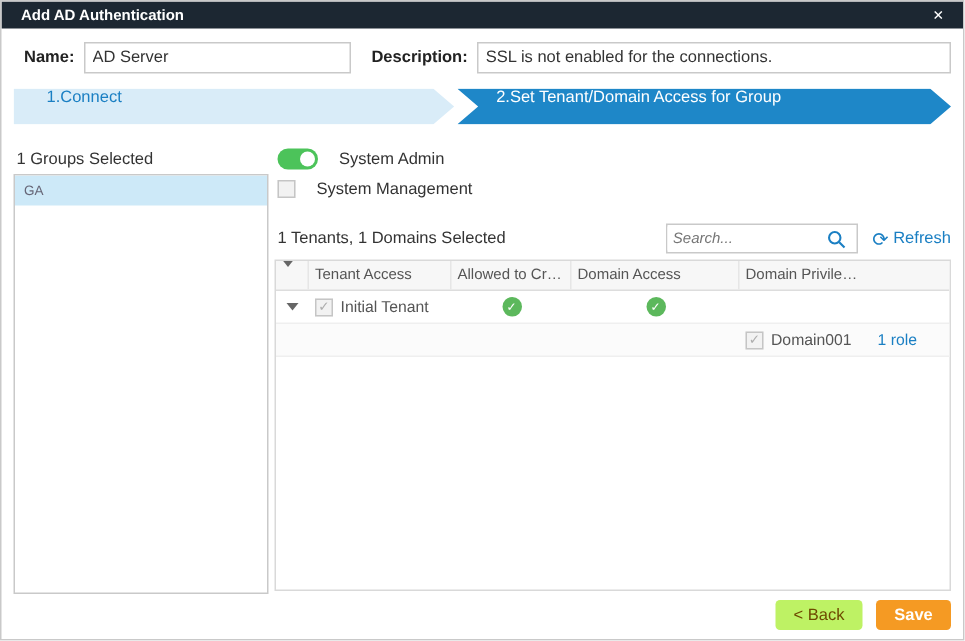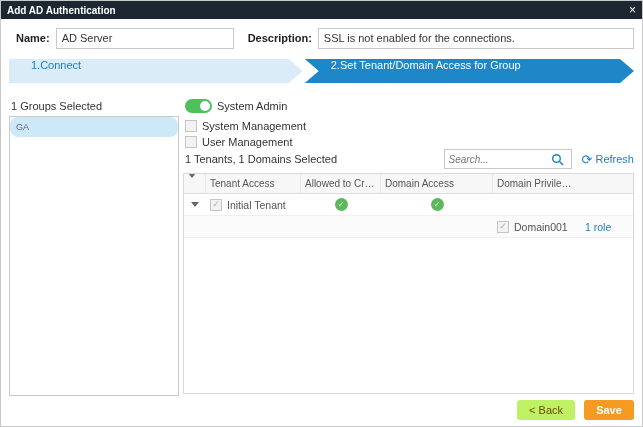--- a/index.html
+++ b/index.html
@@ -5,21 +5,21 @@
   * { margin: 0; padding: 0; box-sizing: border-box; }
   html, body { background: #e9e9e9; font-family: "Liberation Sans", sans-serif; }
   .dialog {
     position: relative; width: 643px; height: 427px;
     background: #fff; border: 1px solid #c9c9c9; overflow: hidden;
   }
   
   .titlebar {
     position: absolute; top: 0; left: 0; right: 0; height: 18px;
     background: #1c2732; color: #fff; display: flex; align-items: center;
-    justify-content: space-between; padding: 0 6px; font-size: 10px; font-weight: bold;
+    justify-content: space-between; padding: 0 13px; font-size: 10px; font-weight: bold;
   }
   .titlebar .close { font-weight: normal; font-size: 12px; cursor: pointer; line-height: 1; }
   
   .form-row {
     position: absolute; top: 26px; left: 8px; right: 8px; height: 22px;
     display: flex; align-items: center; margin-left: 7px;
   }
   .form-row label { font-size: 11px; font-weight: bold; color: #222; margin-right: 6px; white-space: nowrap; }
   .form-row input {
     height: 21px; border: 1px solid #c9c9c9; font-size: 11px; padding: 2px 5px;
@@ -40,24 +40,24 @@
     clip-path: polygon(0 0, calc(100% - 14px) 0, 100% 50%, calc(100% - 14px) 100%, 0 100%, 14px 50%);
   }
   
   .groups-label { position: absolute; top: 99px; left: 10px; font-size: 11px; color: #333; }
   .group-list {
     position: absolute; top: 115px; left: 8px; width: 170px; height: 280px;
     border: 1px solid #c9c9c9; background: #fff; overflow: hidden;
   }
   .group-item {
     height: 20px; line-height: 20px; background: #cde9f8; font-size: 9px;
-    color: #667; padding-left: 6px; cursor: pointer; border-radius: 8px;
-  }
-  
-  .perm-row { position: absolute; left: 184px; display: flex; align-items: center; gap: 5px; height: 16px; }
+    color: #667; padding-left: 6px; cursor: pointer;
+  }
+  
+  .perm-row { position: absolute; left: 184px; display: flex; align-items: center; gap: 14px; height: 16px; }
   .perm-row .lbl { font-size: 11px; color: #333; }
   .row-sysadmin { top: 97px; }
   .row-sysmgmt  { top: 117px; }
   .row-usermgmt { top: 133px; }
   .toggle {
     position: relative; width: 27px; height: 14px; border-radius: 8px;
     background: #4cc35a; cursor: pointer; flex: 0 0 auto;
   }
   .toggle .knob {
     position: absolute; top: 2px; right: 2px; width: 10px; height: 10px;
@@ -156,24 +156,20 @@
         <span class="knob"></span>
       </span>
     <span class="lbl">System Admin</span>
   </div>
 
   <div class="perm-row row-sysmgmt">
     <span class="checkbox"></span>
     <span class="lbl">System Management</span>
   </div>
 
-  <div class="perm-row row-usermgmt">
-    <span class="checkbox"></span>
-    <span class="lbl">User Management</span>
-  </div>
 
   <div class="summary-row">
     <span class="summary-text">1 Tenants, 1 Domains Selected</span>
     <span class="search-box">
       <input type="text" placeholder="Search..." style="">
       <span class="mag">
         <svg width="13" height="13" viewBox="0 0 13 13">
           <circle cx="5.5" cy="5.5" r="3.8" fill="none" stroke="#1a7fc3" stroke-width="1.4"></circle>
           <line x1="8.5" y1="8.5" x2="12" y2="12" stroke="#1a7fc3" stroke-width="1.4"></line>
         </svg>

